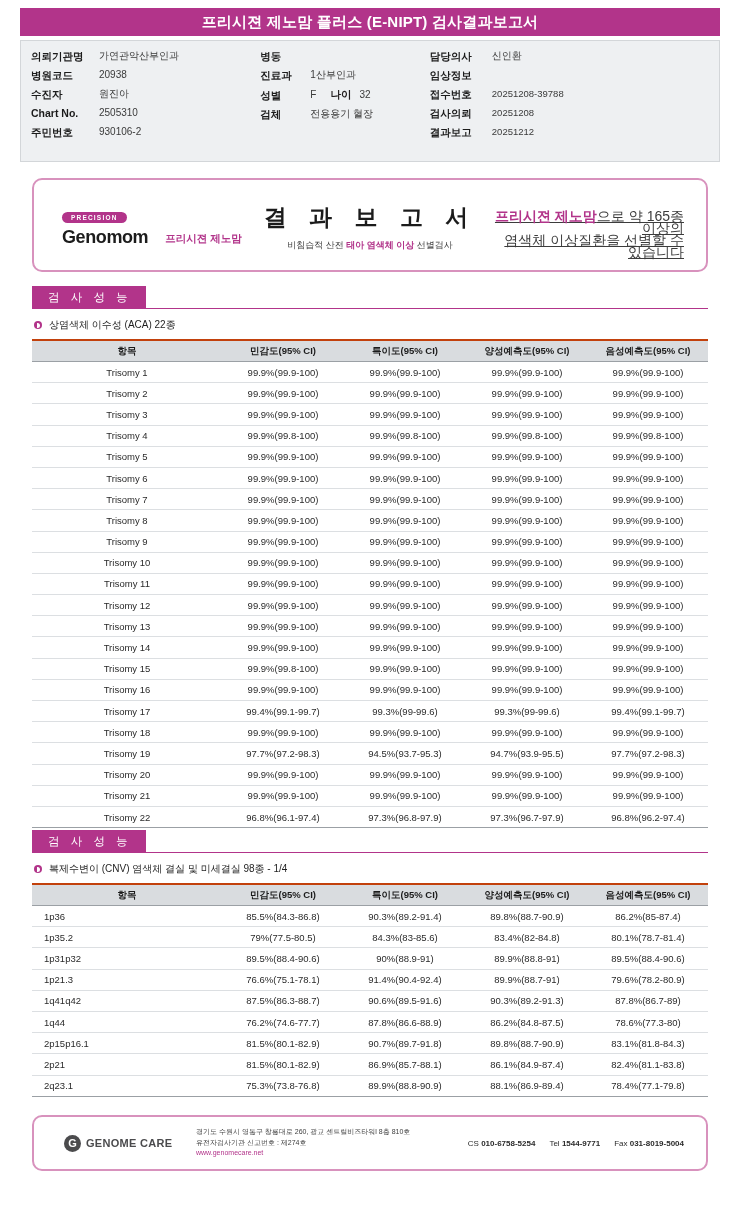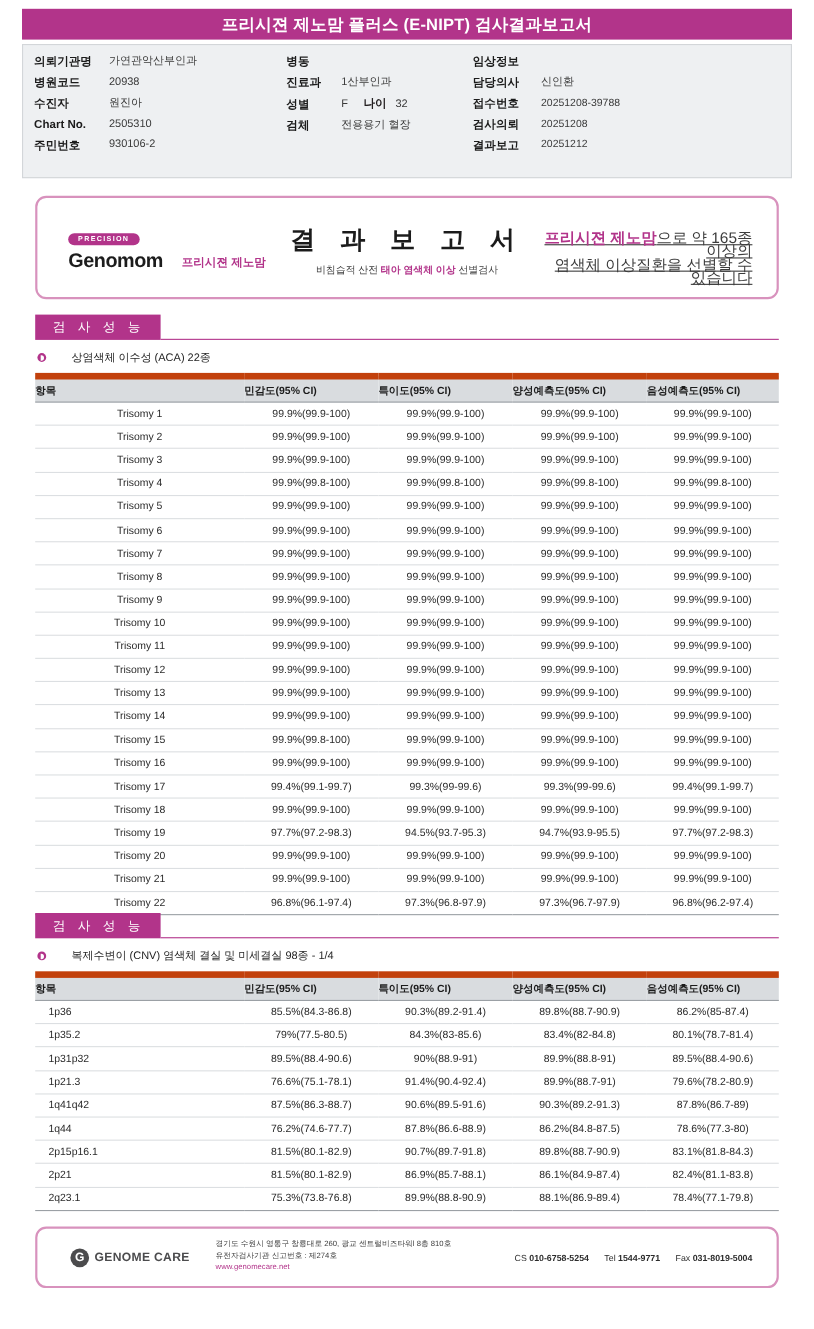--- a/index.html
+++ b/index.html
@@ -201,21 +201,21 @@
     align-items: flex-end;
   }
   .sec-head .sec-rule { flex: 1; }
 
   .sec-sub {
     font-size: 10px;
     color: #1e1e1e;
     margin: 9px 0 7px 2px;
     display: flex;
     align-items: center;
-    gap: 23px;
+    gap: 7px;
   }
   .bullet-dot {
     display: inline-block;
     width: 8px;
     height: 8px;
     border-radius: 50%;
     background: #b2348a;
     position: relative;
   }
   .bullet-dot::after {
@@ -230,27 +230,27 @@
   }
 
   
   table.data {
     border-collapse: collapse;
     width: 676px;
     table-layout: fixed;
   }
   table.data th {
     background: #d9dcdf;
-    border-top: 6px solid #c2410c;
+    border-top: 2px solid #c2410c;
     border-bottom: 1px solid #9ba0a5;
     font-size: 9.5px;
     font-weight: bold;
     color: #1b1b1b;
     height: 20px;
-    text-align: left;
+    text-align: center;
     padding: 0;
   }
   table.data td {
     border-bottom: 1px solid #dcdfe2;
     font-size: 9.5px;
     color: #2a2a2a;
     height: 20.2px;
     text-align: center;
     padding: 0;
   }
@@ -379,26 +379,26 @@
           </span>
         </div>
         <div class="irow">
           <span class="ilabel">검체</span>
           <span class="ival">전용용기 혈장</span>
         </div>
       </div>
 
       <div class="info-col c3">
         <div class="irow">
+          <span class="ilabel">담당의사</span>
+          <span class="ival">신인환</span>
+        </div>
+        <div class="irow">
           <span class="ilabel">임상정보</span>
           <span class="ival"></span>
-        </div>
-        <div class="irow">
-          <span class="ilabel">담당의사</span>
-          <span class="ival">신인환</span>
         </div>
         <div class="irow">
           <span class="ilabel">접수번호</span>
           <span class="ival sm">20251208-39788</span>
         </div>
         <div class="irow">
           <span class="ilabel">검사의뢰</span>
           <span class="ival sm">20251208</span>
         </div>
         <div class="irow">

